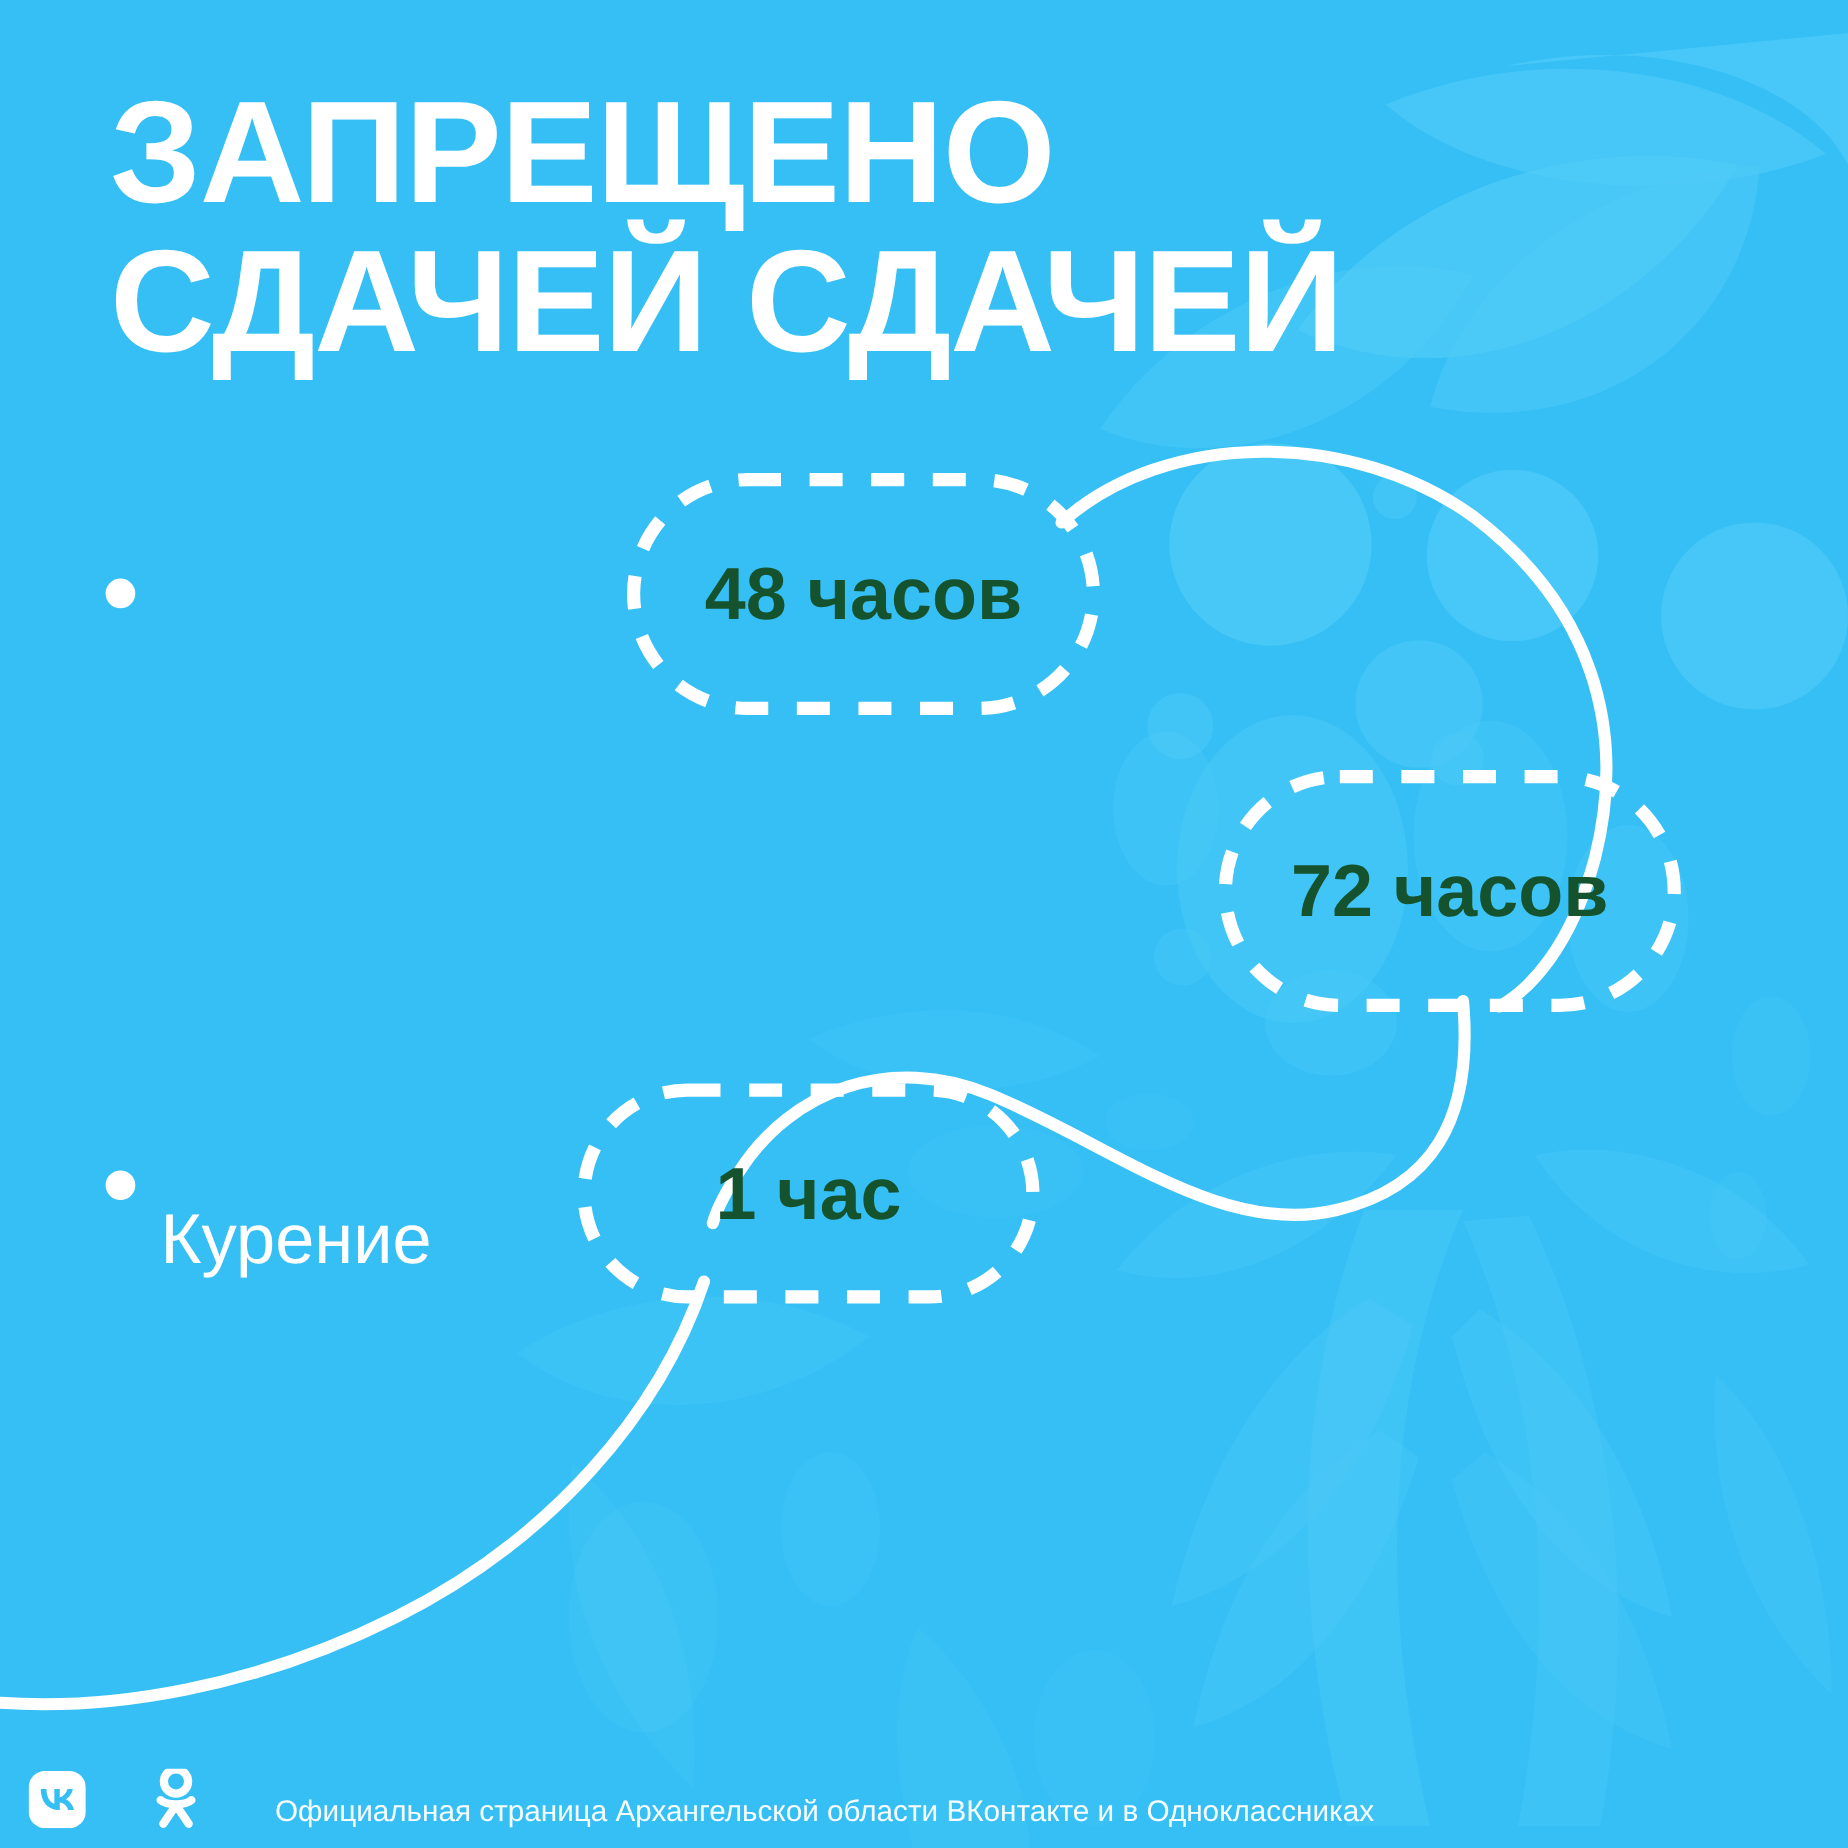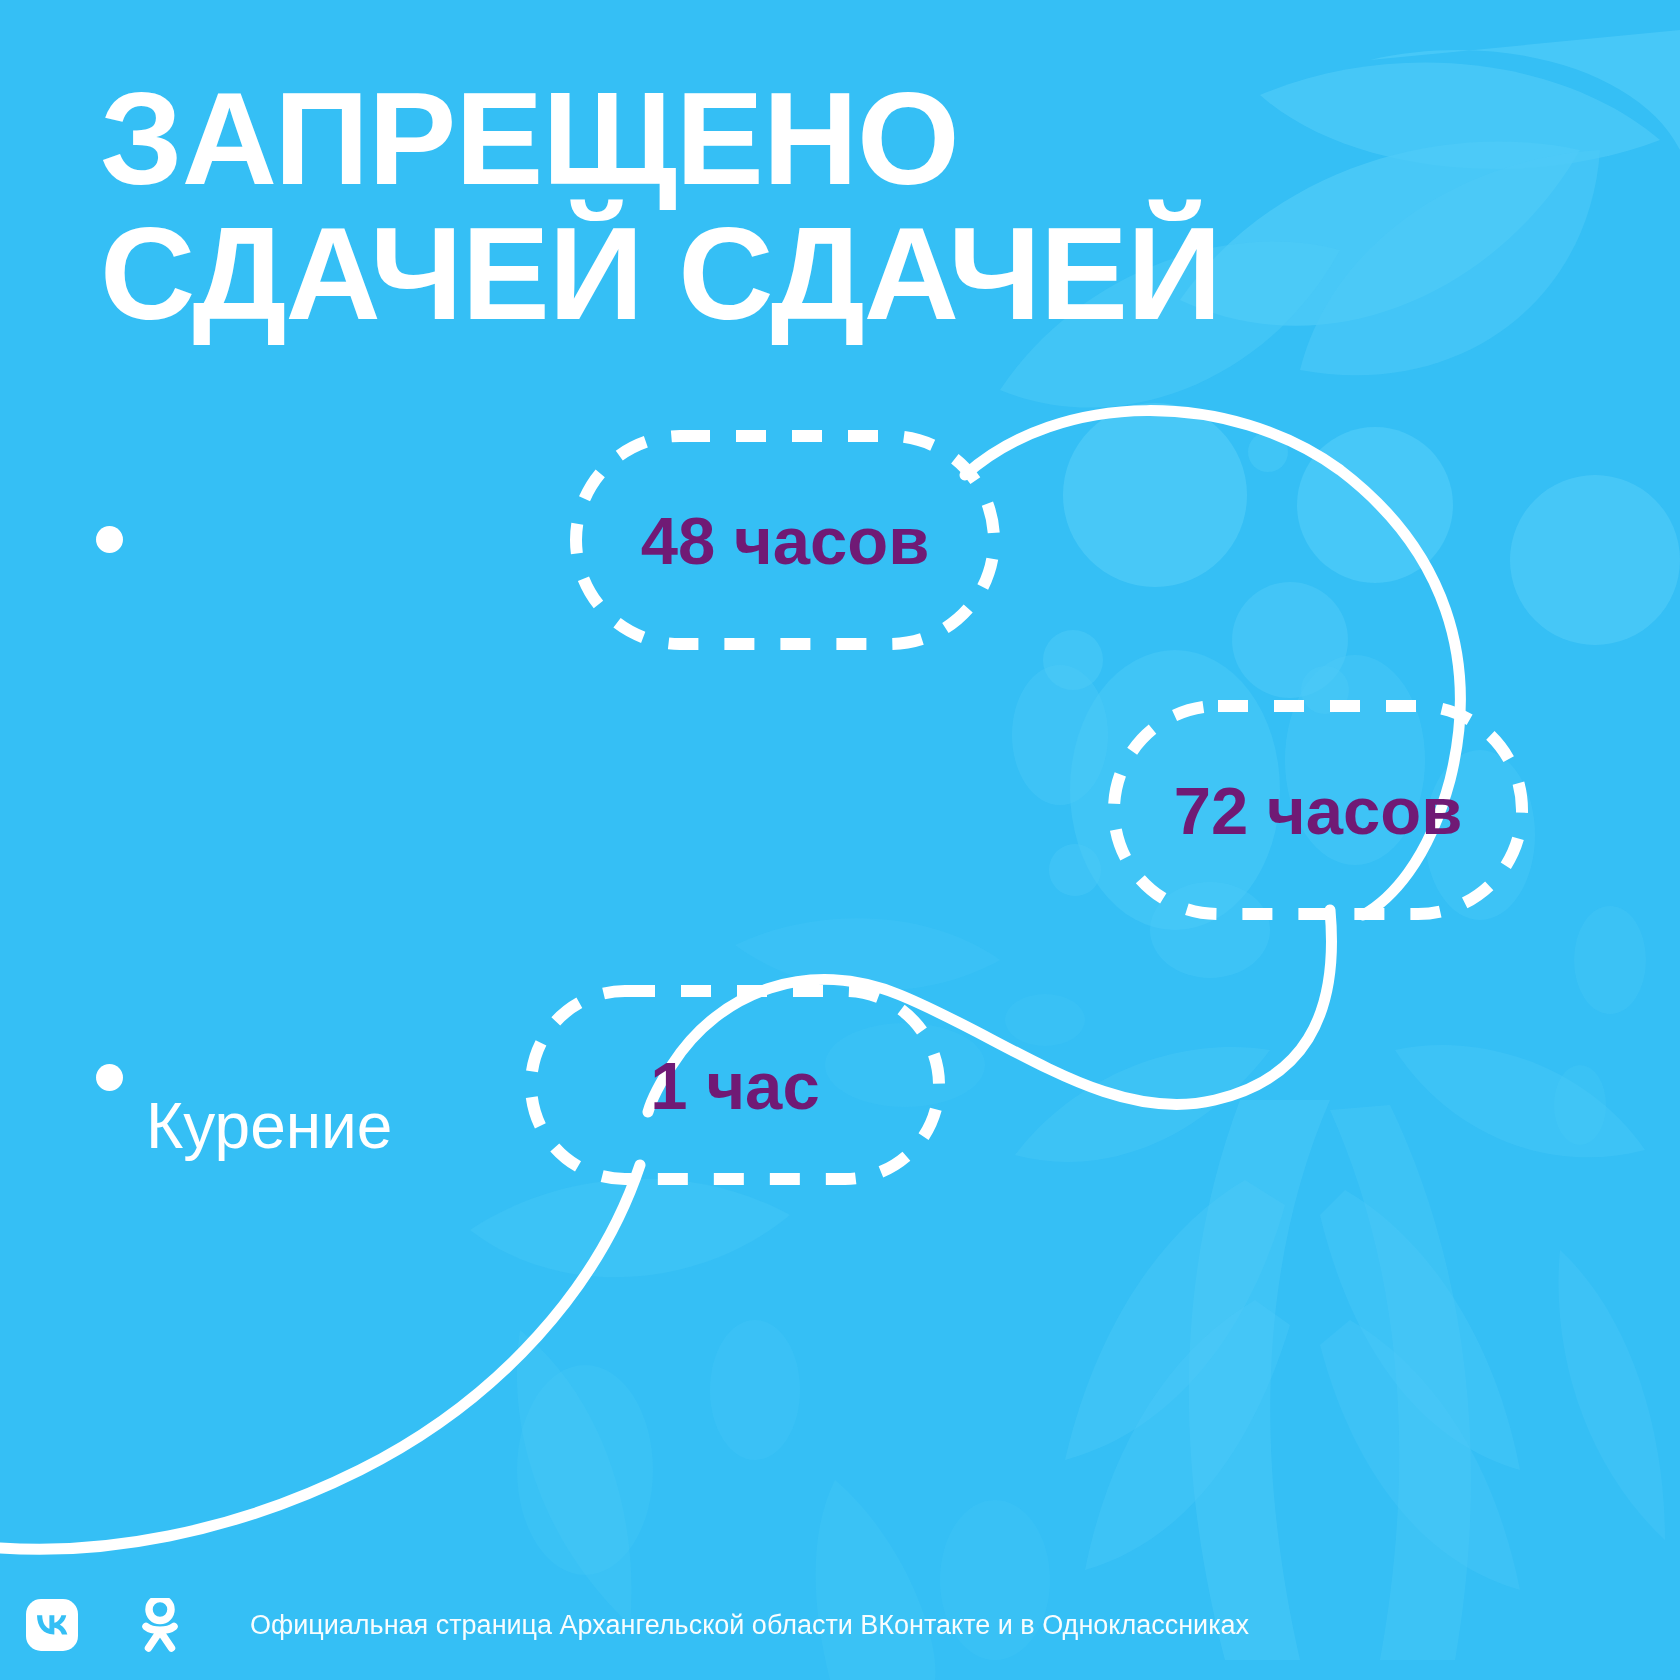--- a/index.html
+++ b/index.html
@@ -73,21 +73,21 @@
 
   
   .badge {
     position: absolute;
     display: flex;
     align-items: center;
     justify-content: center;
   }
   .badge-label {
     position: relative;
-    color: #701a75;
+    color: #14532d;
     font-weight: 700;
     white-space: nowrap;
     z-index: 2;
   }
   .badge svg {
     position: absolute;
     left: 0;
     top: 0;
     overflow: visible;
   }
@@ -110,21 +110,21 @@
     height: 1680px;
     pointer-events: none;
   }
 
   
   #footer {
     position: absolute;
     left: 26px;
     bottom: 18px;
     display: flex;
-    align-items: center;
+    align-items: flex-end;
     height: 74px;
     gap: 48px;
   }
   #vk-icon, #ok-icon {
     flex: 0 0 auto;
     display: block;
   }
   #vk-icon { margin-right: 14px; }
   #ok-icon { margin-right: 22px; }
   #footer-text {

